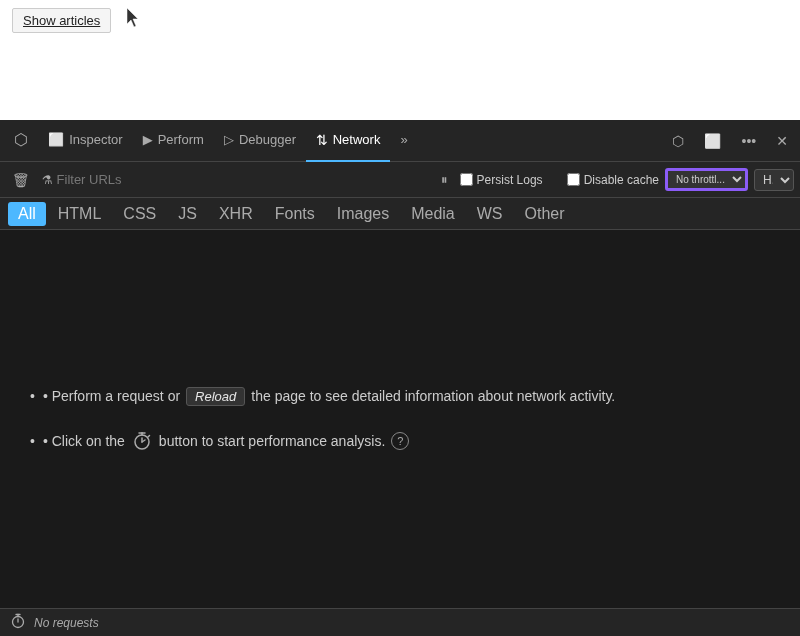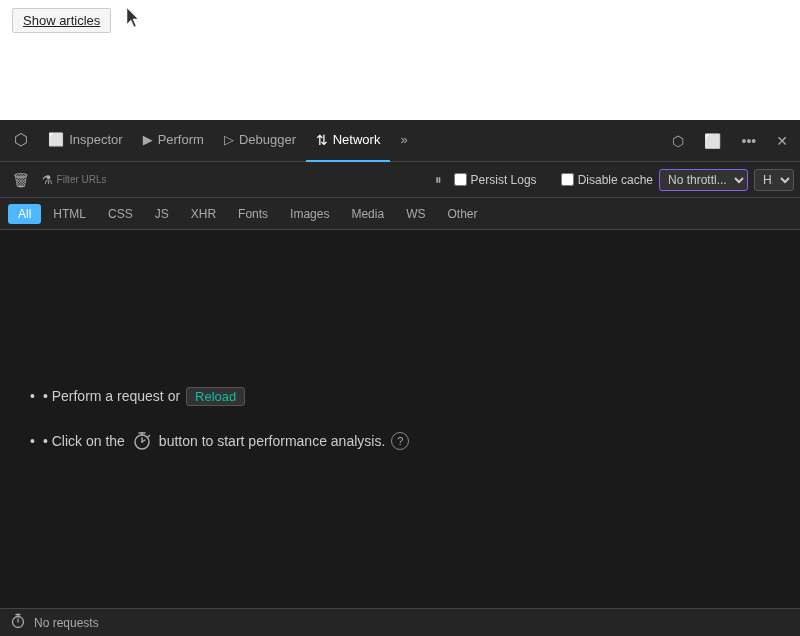--- a/index.html
+++ b/index.html
@@ -115,21 +115,21 @@
       color: #aaa;
       font-size: 12px;
       margin-right: 4px;
     }
 
     .filter-input {
       background: transparent;
       border: none;
       outline: none;
       color: #22c55e;
-      font-size: 10px;
+      font-size: 13px;
       width: 100%;
     }
     .filter-input::placeholder { color: #777; }
 
     .filter-pause-btn {
       color: #aaa;
       padding: 4px 6px;
       cursor: pointer;
       font-size: 13px;
       display: flex;
@@ -152,23 +152,23 @@
     }
 
     .filter-checkbox-item input[type="checkbox"] {
       accent-color: #4db8ff;
       width: 13px;
       height: 13px;
     }
 
     .throttle-select {
       background: #333;
-      border: 1px solid #8b5cf6;
+      border: 3px solid #8b5cf6;
       color: #ccc;
-      font-size: 12px;
+      font-size: 10px;
       padding: 2px 4px;
       border-radius: 3px;
       cursor: pointer;
     }
 
     .h-select {
       background: #333;
       border: 1px solid #555;
       color: #ccc;
       font-size: 12px;
@@ -184,21 +184,21 @@
       display: flex;
       align-items: center;
       height: 32px;
       padding: 0 8px;
       border-bottom: 1px solid #444;
       gap: 2px;
     }
 
     .type-btn {
       padding: 3px 10px;
-      font-size: 12px;
+      font-size: 16px;
       cursor: pointer;
       color: #aaa;
       border-radius: 3px;
       border: none;
       background: transparent;
     }
 
     .type-btn.active {
       background: #4db8ff;
       color: #fff;
@@ -225,24 +225,25 @@
     }
 
     .info-line .bullet {
       color: #ccc;
       margin-right: 2px;
     }
 
     .reload-badge {
       background: #333;
       border: 1px solid #555;
-      color: #14b8a6;
+      color: #e5e5e5;
       padding: 1px 8px;
       border-radius: 3px;
       font-size: 13px;
+      font-style: italic;
     }
 
     .perf-icon {
       display: inline-flex;
       align-items: center;
       justify-content: center;
       width: 22px;
       height: 22px;
       color: #aaa;
       font-size: 16px;
@@ -263,20 +264,21 @@
 
     
     .status-bar {
       background: #252525;
       height: 28px;
       display: flex;
       align-items: center;
       padding: 0 10px;
       gap: 8px;
       border-top: 1px solid #444;
+      font-style: italic;
     }
 
     .status-bar-icon {
       color: #aaa;
       font-size: 14px;
     }
 
     .status-bar-text {
       color: #aaa;
       font-size: 12px;
@@ -396,20 +398,21 @@
     <button class="type-btn">WS</button>
     <button class="type-btn">Other</button>
   </div>
 
   <div class="main-content">
 
     <div class="info-line">
       <span class="bullet">•</span>
       <span>• Perform a request or</span>
       <span class="reload-badge">Reload</span>
+      <span>the page to see detailed information about network activity.</span>
     </div>
 
     <div class="info-line">
       <span class="bullet">•</span>
       <span>• Click on the</span>
       <span class="perf-icon">
         <svg width="20" height="20" viewBox="0 0 20 20" fill="none">
           <circle cx="10" cy="11" r="7" stroke="#aaa" stroke-width="1.5"></circle>
           <line x1="10" y1="4" x2="10" y2="2" stroke="#aaa" stroke-width="1.5" stroke-linecap="round"></line>
           <line x1="7" y1="2" x2="10" y2="2" stroke="#aaa" stroke-width="1.5" stroke-linecap="round"></line>

